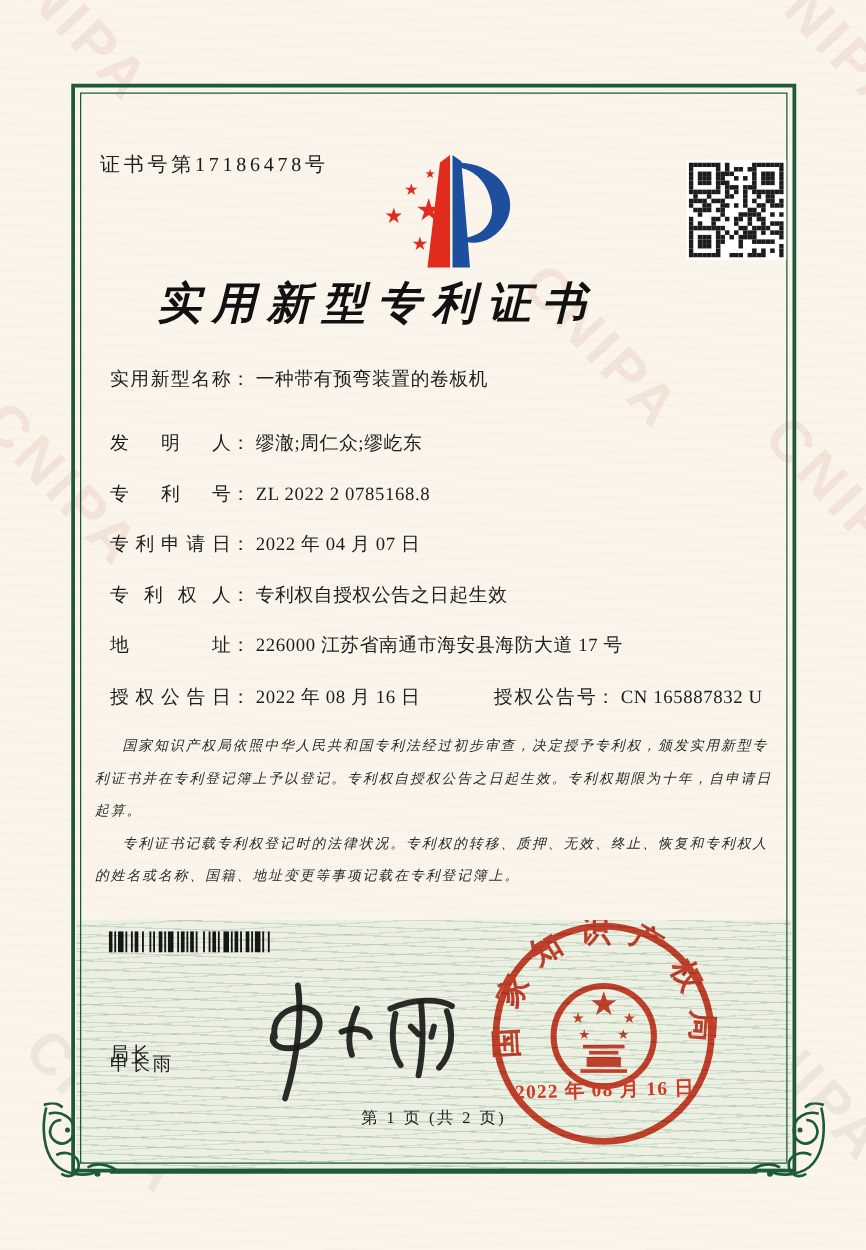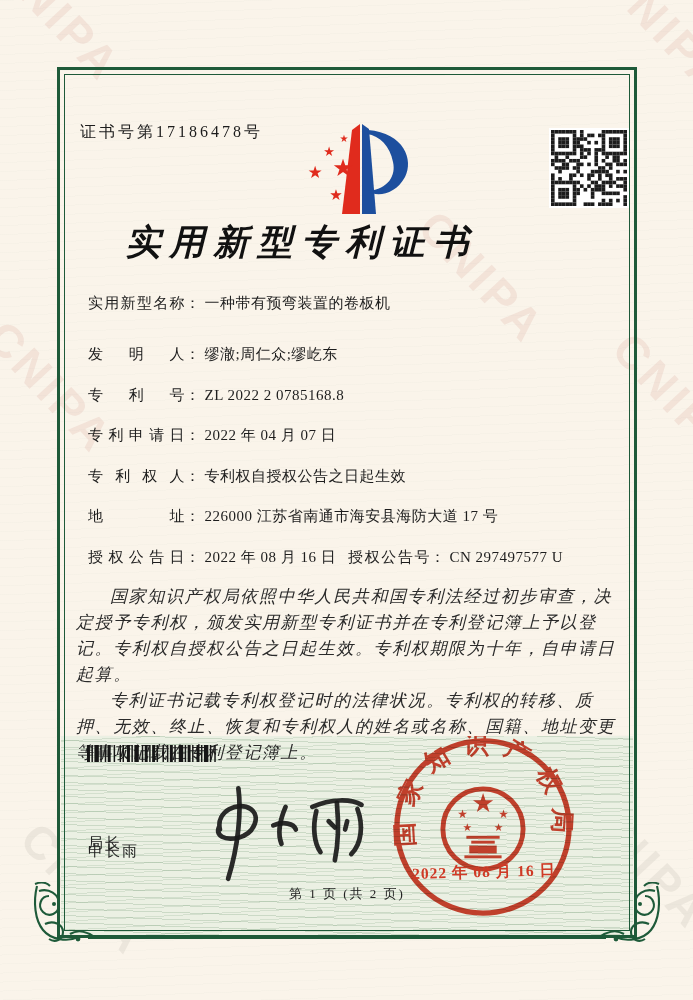--- a/index.html
+++ b/index.html
@@ -43,24 +43,24 @@
   .title{position:absolute;left:0;top:219px;width:603px;text-align:center;
       font-size:35px;font-weight:bold;color:#111;letter-spacing:9px;font-style:italic;}
   
   .fields{position:absolute;left:88px;top:294px;width:532px;font-size:15px;color:#1d1d1d;}
   .frow{position:relative;height:20px;margin-bottom:20.5px;white-space:nowrap;letter-spacing:.5px;}
   .frow.first{margin-bottom:31px;}
   .flabel{display:inline-block;width:97px;text-align:justify;text-align-last:justify;
       vertical-align:top;}
   .fvalue{margin-left:4px;}
   .fsecond{position:absolute;left:260px;top:0;}
-  .fsecond .flabel{width:82px;}
+  .fsecond .flabel{width:82px;margin-left:47px;}
   
   .body-text{position:absolute;left:76px;top:584px;width:546px;
-      font-size:17px;line-height:26px;letter-spacing:1.6px;color:#2a2a2a;
+      font-size:11px;line-height:26px;letter-spacing:1.6px;color:#2a2a2a;
       font-style:italic;}
   .body-text p{margin:0;text-indent:2em;}
   
   .barcode{position:absolute;left:87px;top:745px;width:180px;height:17px;}
   
   .sig-title{position:absolute;left:88px;top:806px;font-size:15px;color:#222;letter-spacing:2px;margin-top:28px;}
   .sig-name{position:absolute;left:88px;top:842px;font-size:15px;color:#222;letter-spacing:2px;}
   .sig-script{position:absolute;left:185px;top:776px;width:195px;height:108px;}
   .sig-script path{fill:none;stroke:#191919;stroke-width:4.6;stroke-linecap:round;
       stroke-linejoin:round;opacity:.92;}
@@ -394,21 +394,21 @@
     </div>
 
     <div class="frow">
       <span class="flabel">地址</span><span class="fcolon">：</span><span class="fvalue">226000 江苏省南通市海安县海防大道 17 号</span>
       
     </div>
 
     <div class="frow">
       <span class="flabel">授权公告日</span><span class="fcolon">：</span><span class="fvalue">2022 年 08 月 16 日</span>
       <span class="fsecond" style="display: inline;">
-        <span class="flabel">授权公告号</span><span>：</span><span class="fvalue">CN 297497577 U</span>
+        <span class="flabel">授权公告号</span><span>：</span><span class="fvalue">CN 165887832 U</span>
       </span>
     </div>
   </div>
 
   <div class="body-text">
     <p>国家知识产权局依照中华人民共和国专利法经过初步审查，决定授予专利权，颁发实用新型专利证书并在专利登记簿上予以登记。专利权自授权公告之日起生效。专利权期限为十年，自申请日起算。</p>
     <p>专利证书记载专利权登记时的法律状况。专利权的转移、质押、无效、终止、恢复和专利权人的姓名或名称、国籍、地址变更等事项记载在专利登记簿上。</p>
   </div>
 
   <svg class="barcode" viewBox="0 0 180 17">

